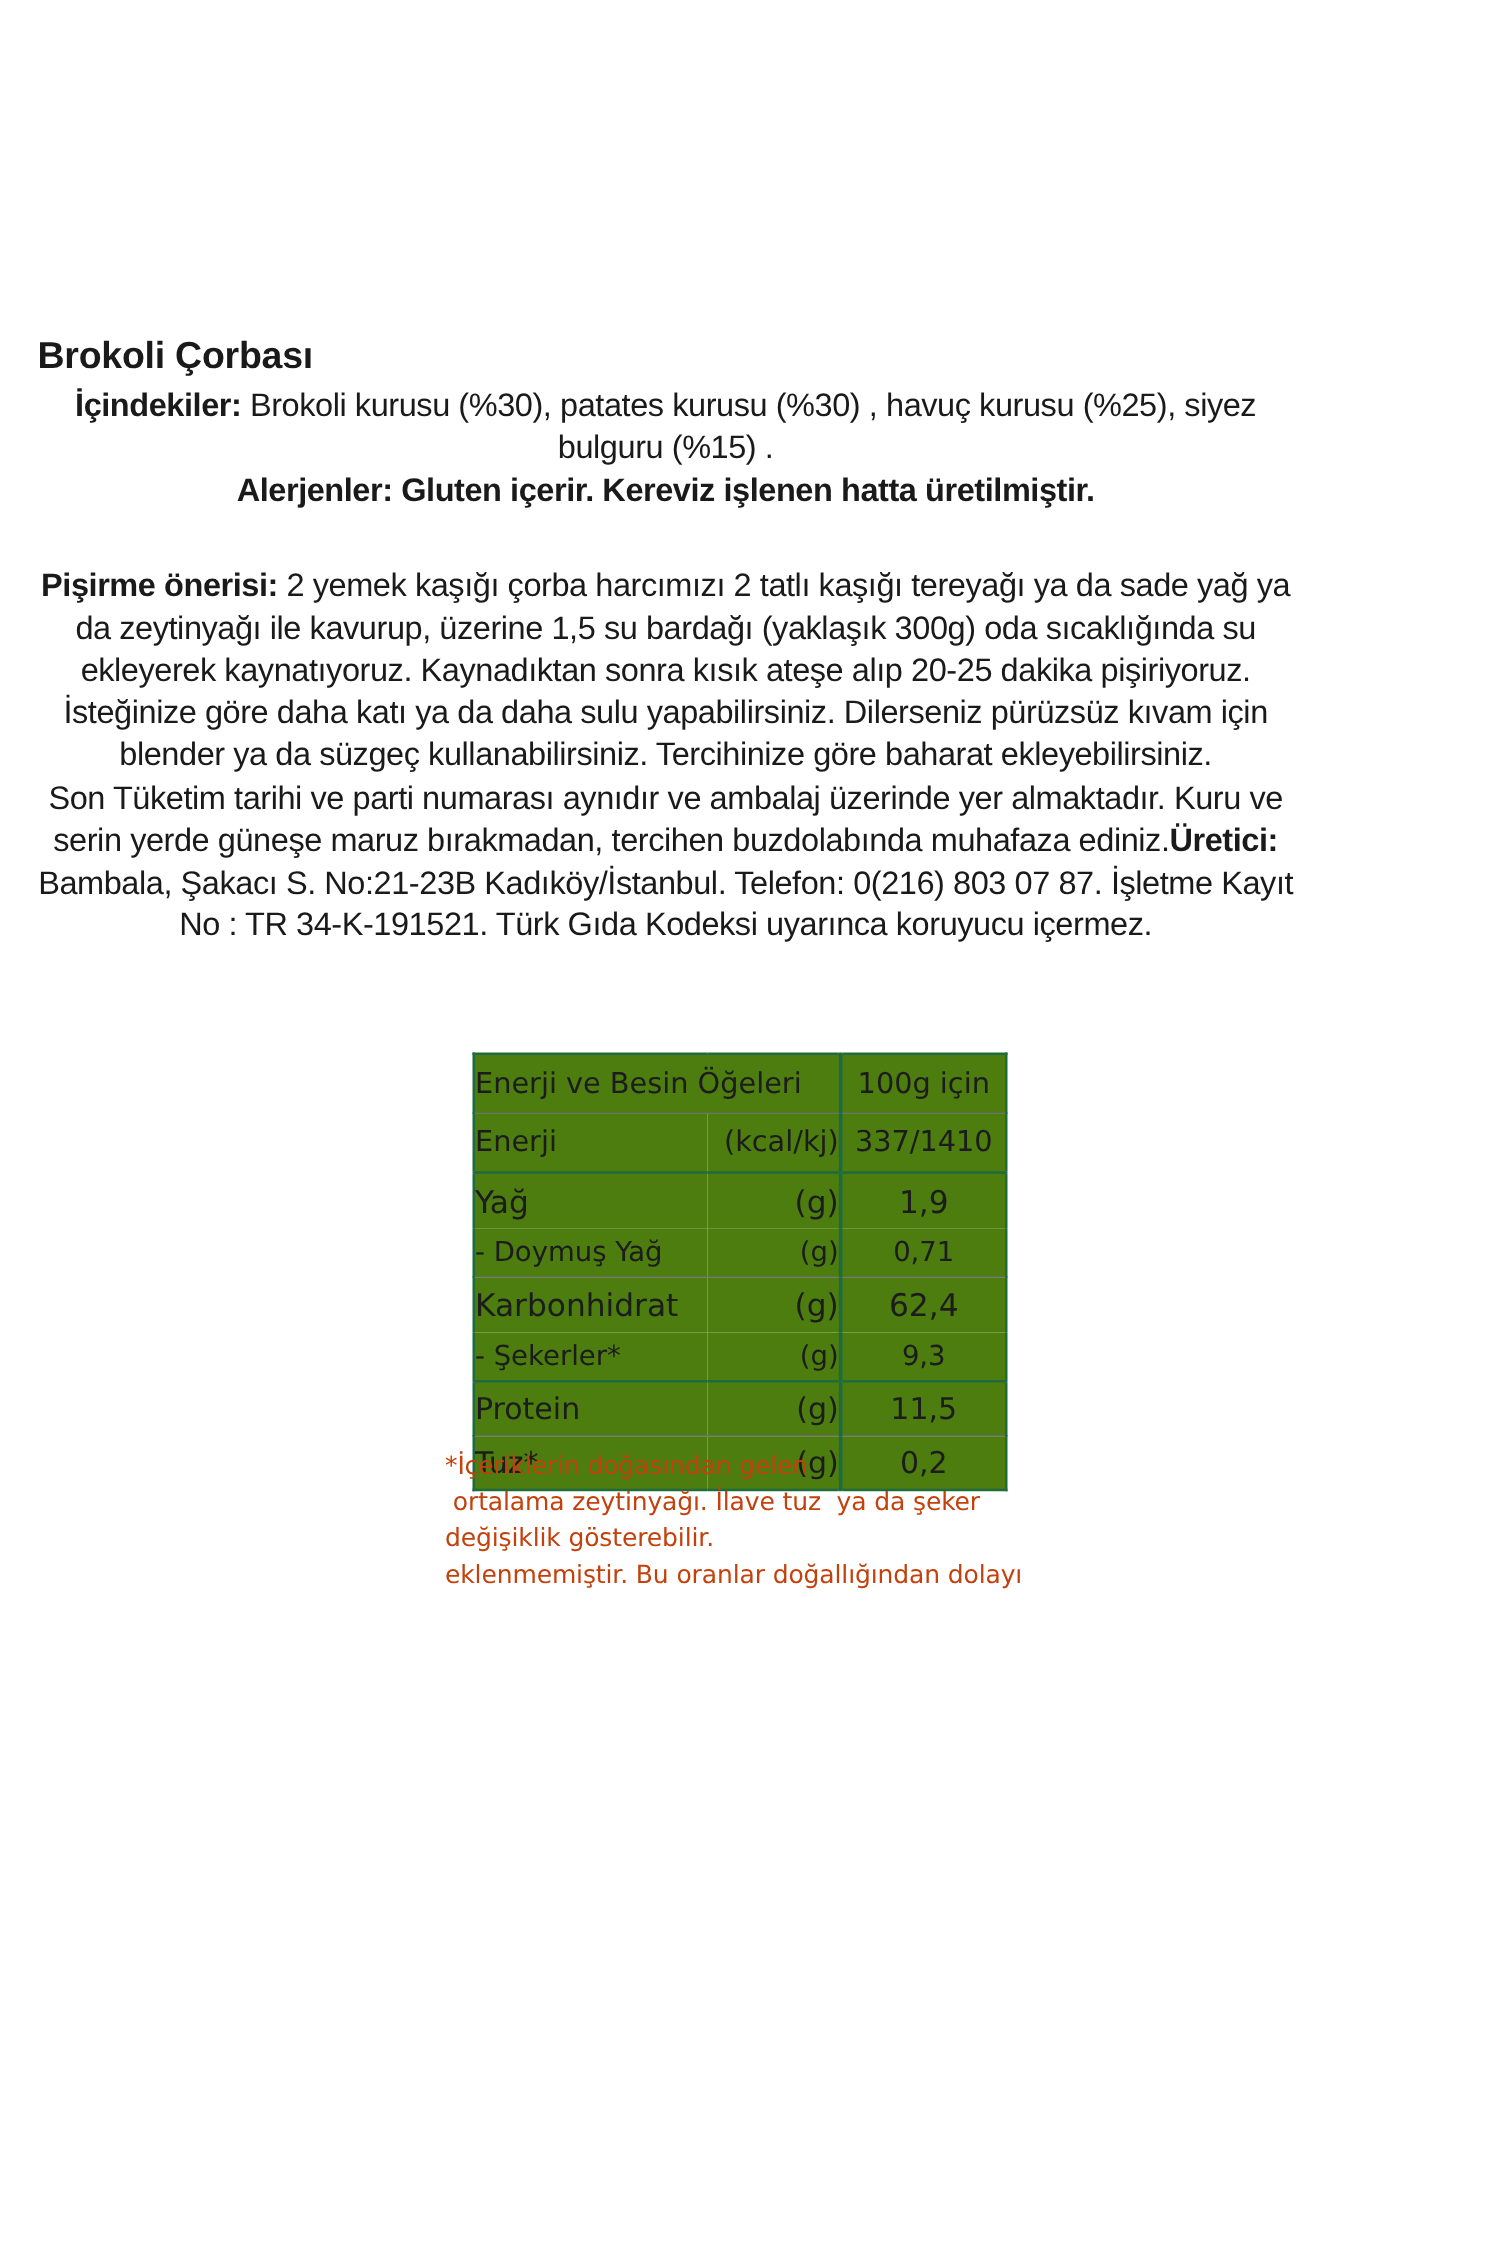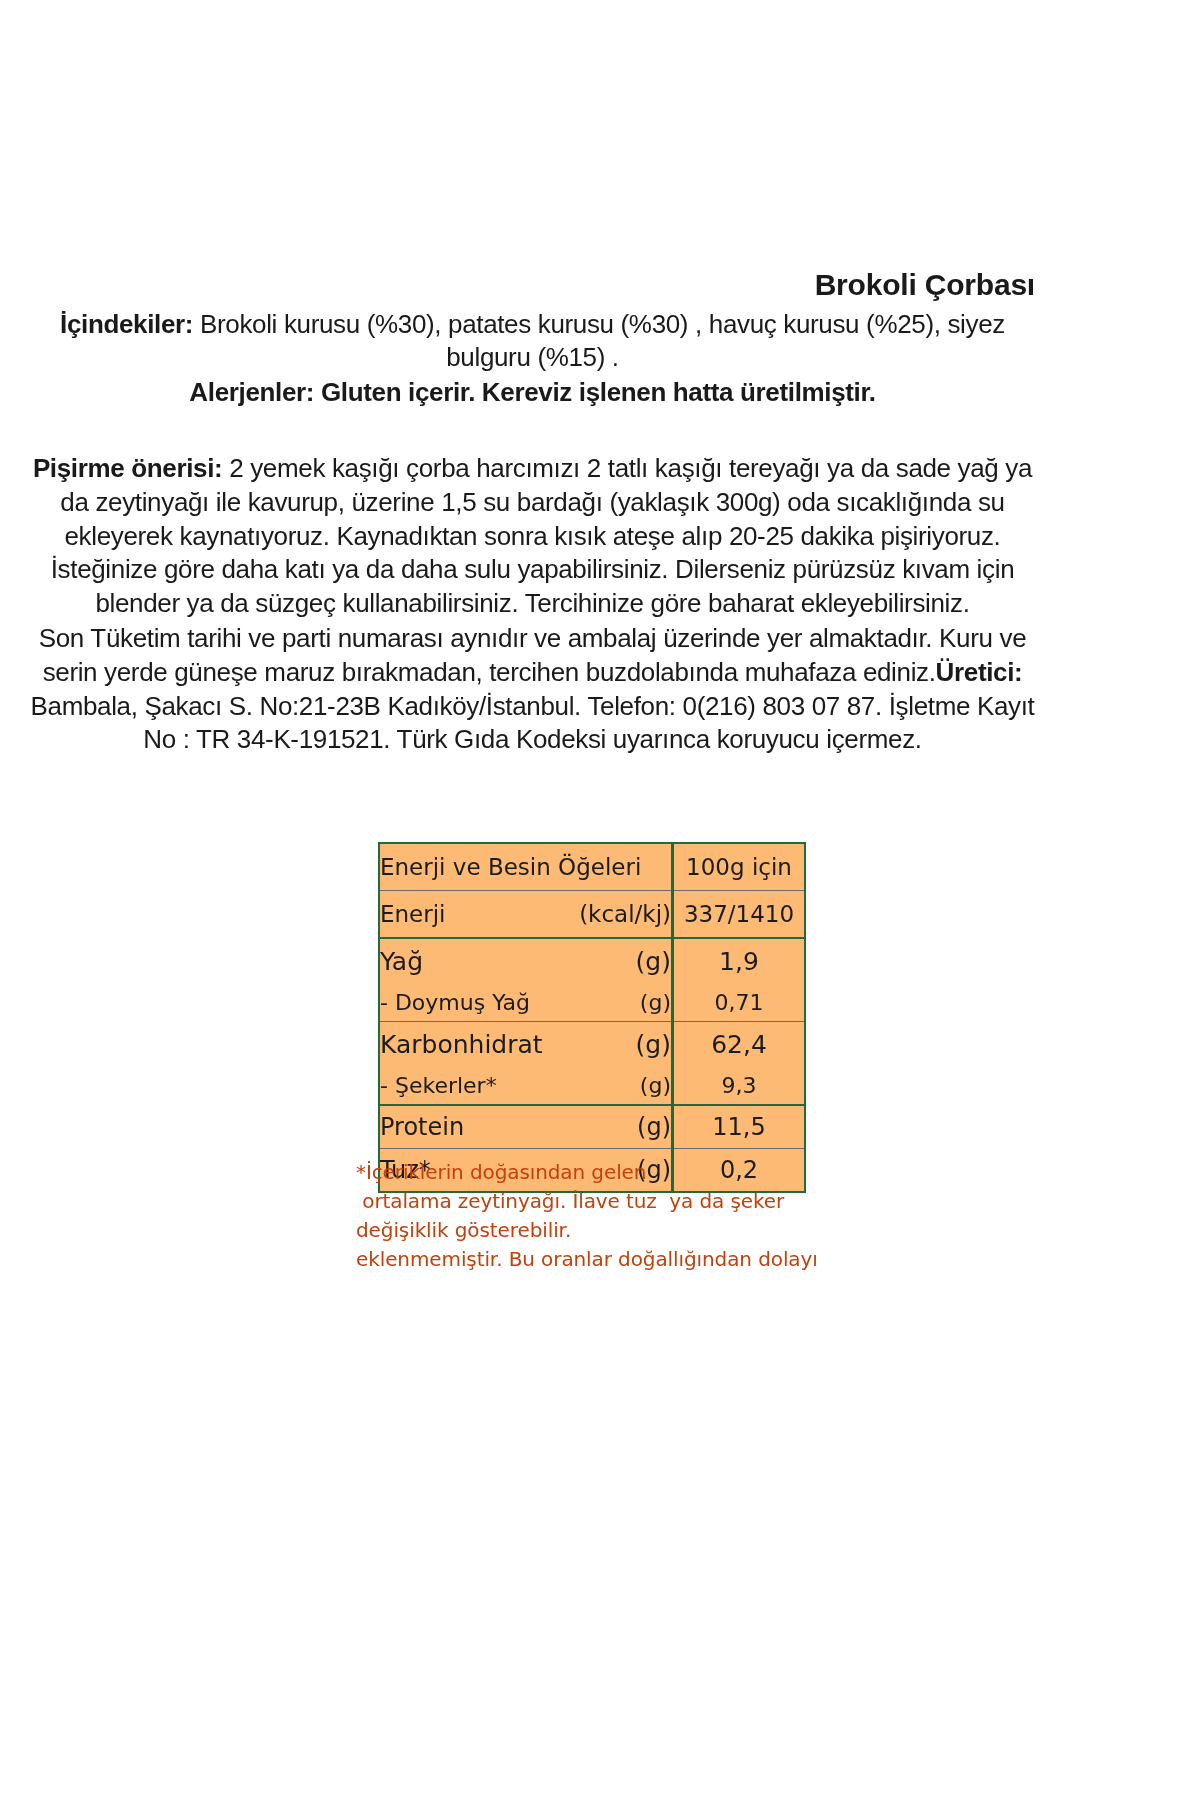--- a/index.html
+++ b/index.html
@@ -27,21 +27,21 @@
 
   
   .content {
     position: absolute;
     left: 30px;
     top: 268px;
     width: 1005px;
   }
 
   .product-title {
-    text-align: right;
+    text-align: left;
     font-weight: bold;
     font-size: 30px;
     line-height: 1.12;
     letter-spacing: -0.2px;
     margin: 0 0 6px 0;
     font-family: "Liberation Sans", sans-serif;
   }
 
   .para {
     font-size: 26px;
@@ -86,21 +86,21 @@
     width: 428px;
     background: #ffffff;
     font-family: "DejaVu Sans", sans-serif;
     font-size: 22px;
     color: #1c1c1c;
   }
 
   table.nutrition td {
     padding: 0;
     vertical-align: middle;
-    background: #fdba74;
+    background: #4d7c0f;
   }
 
   
   table.nutrition {
     border: 2px solid #1e6b3d;
   }
 
   .n-label {
     padding-left: 12px;
     padding-right: 4px;

